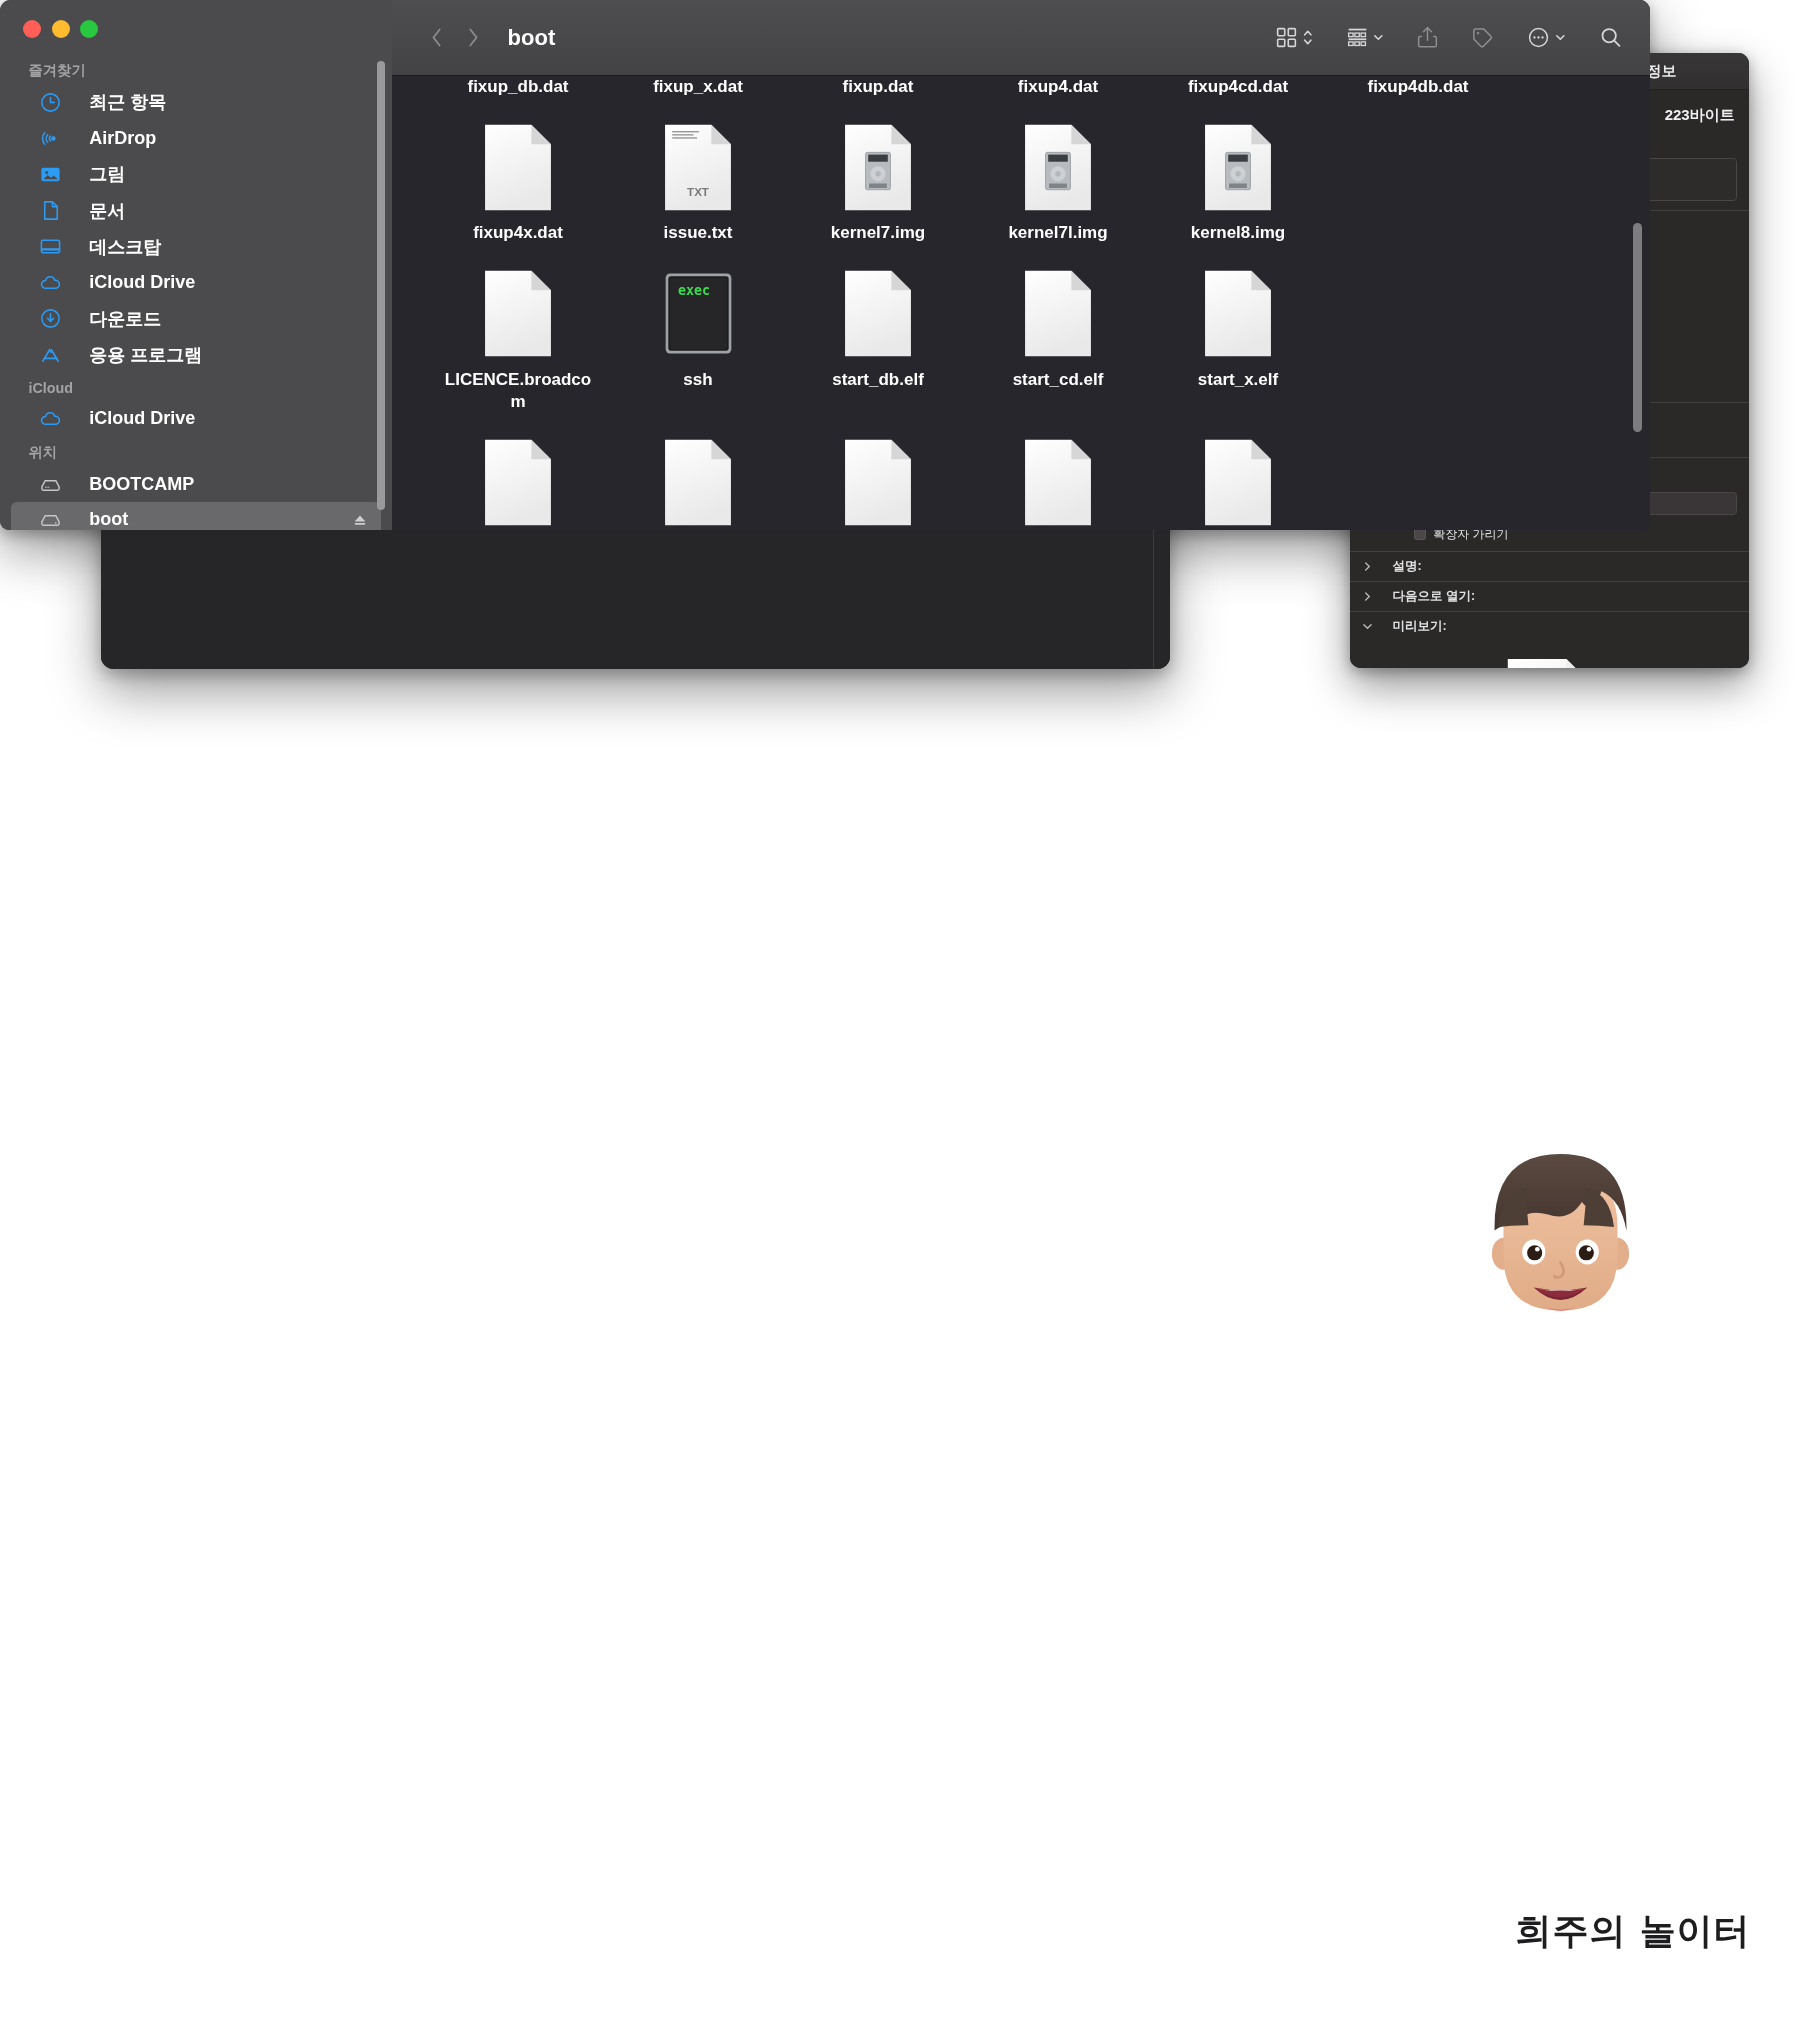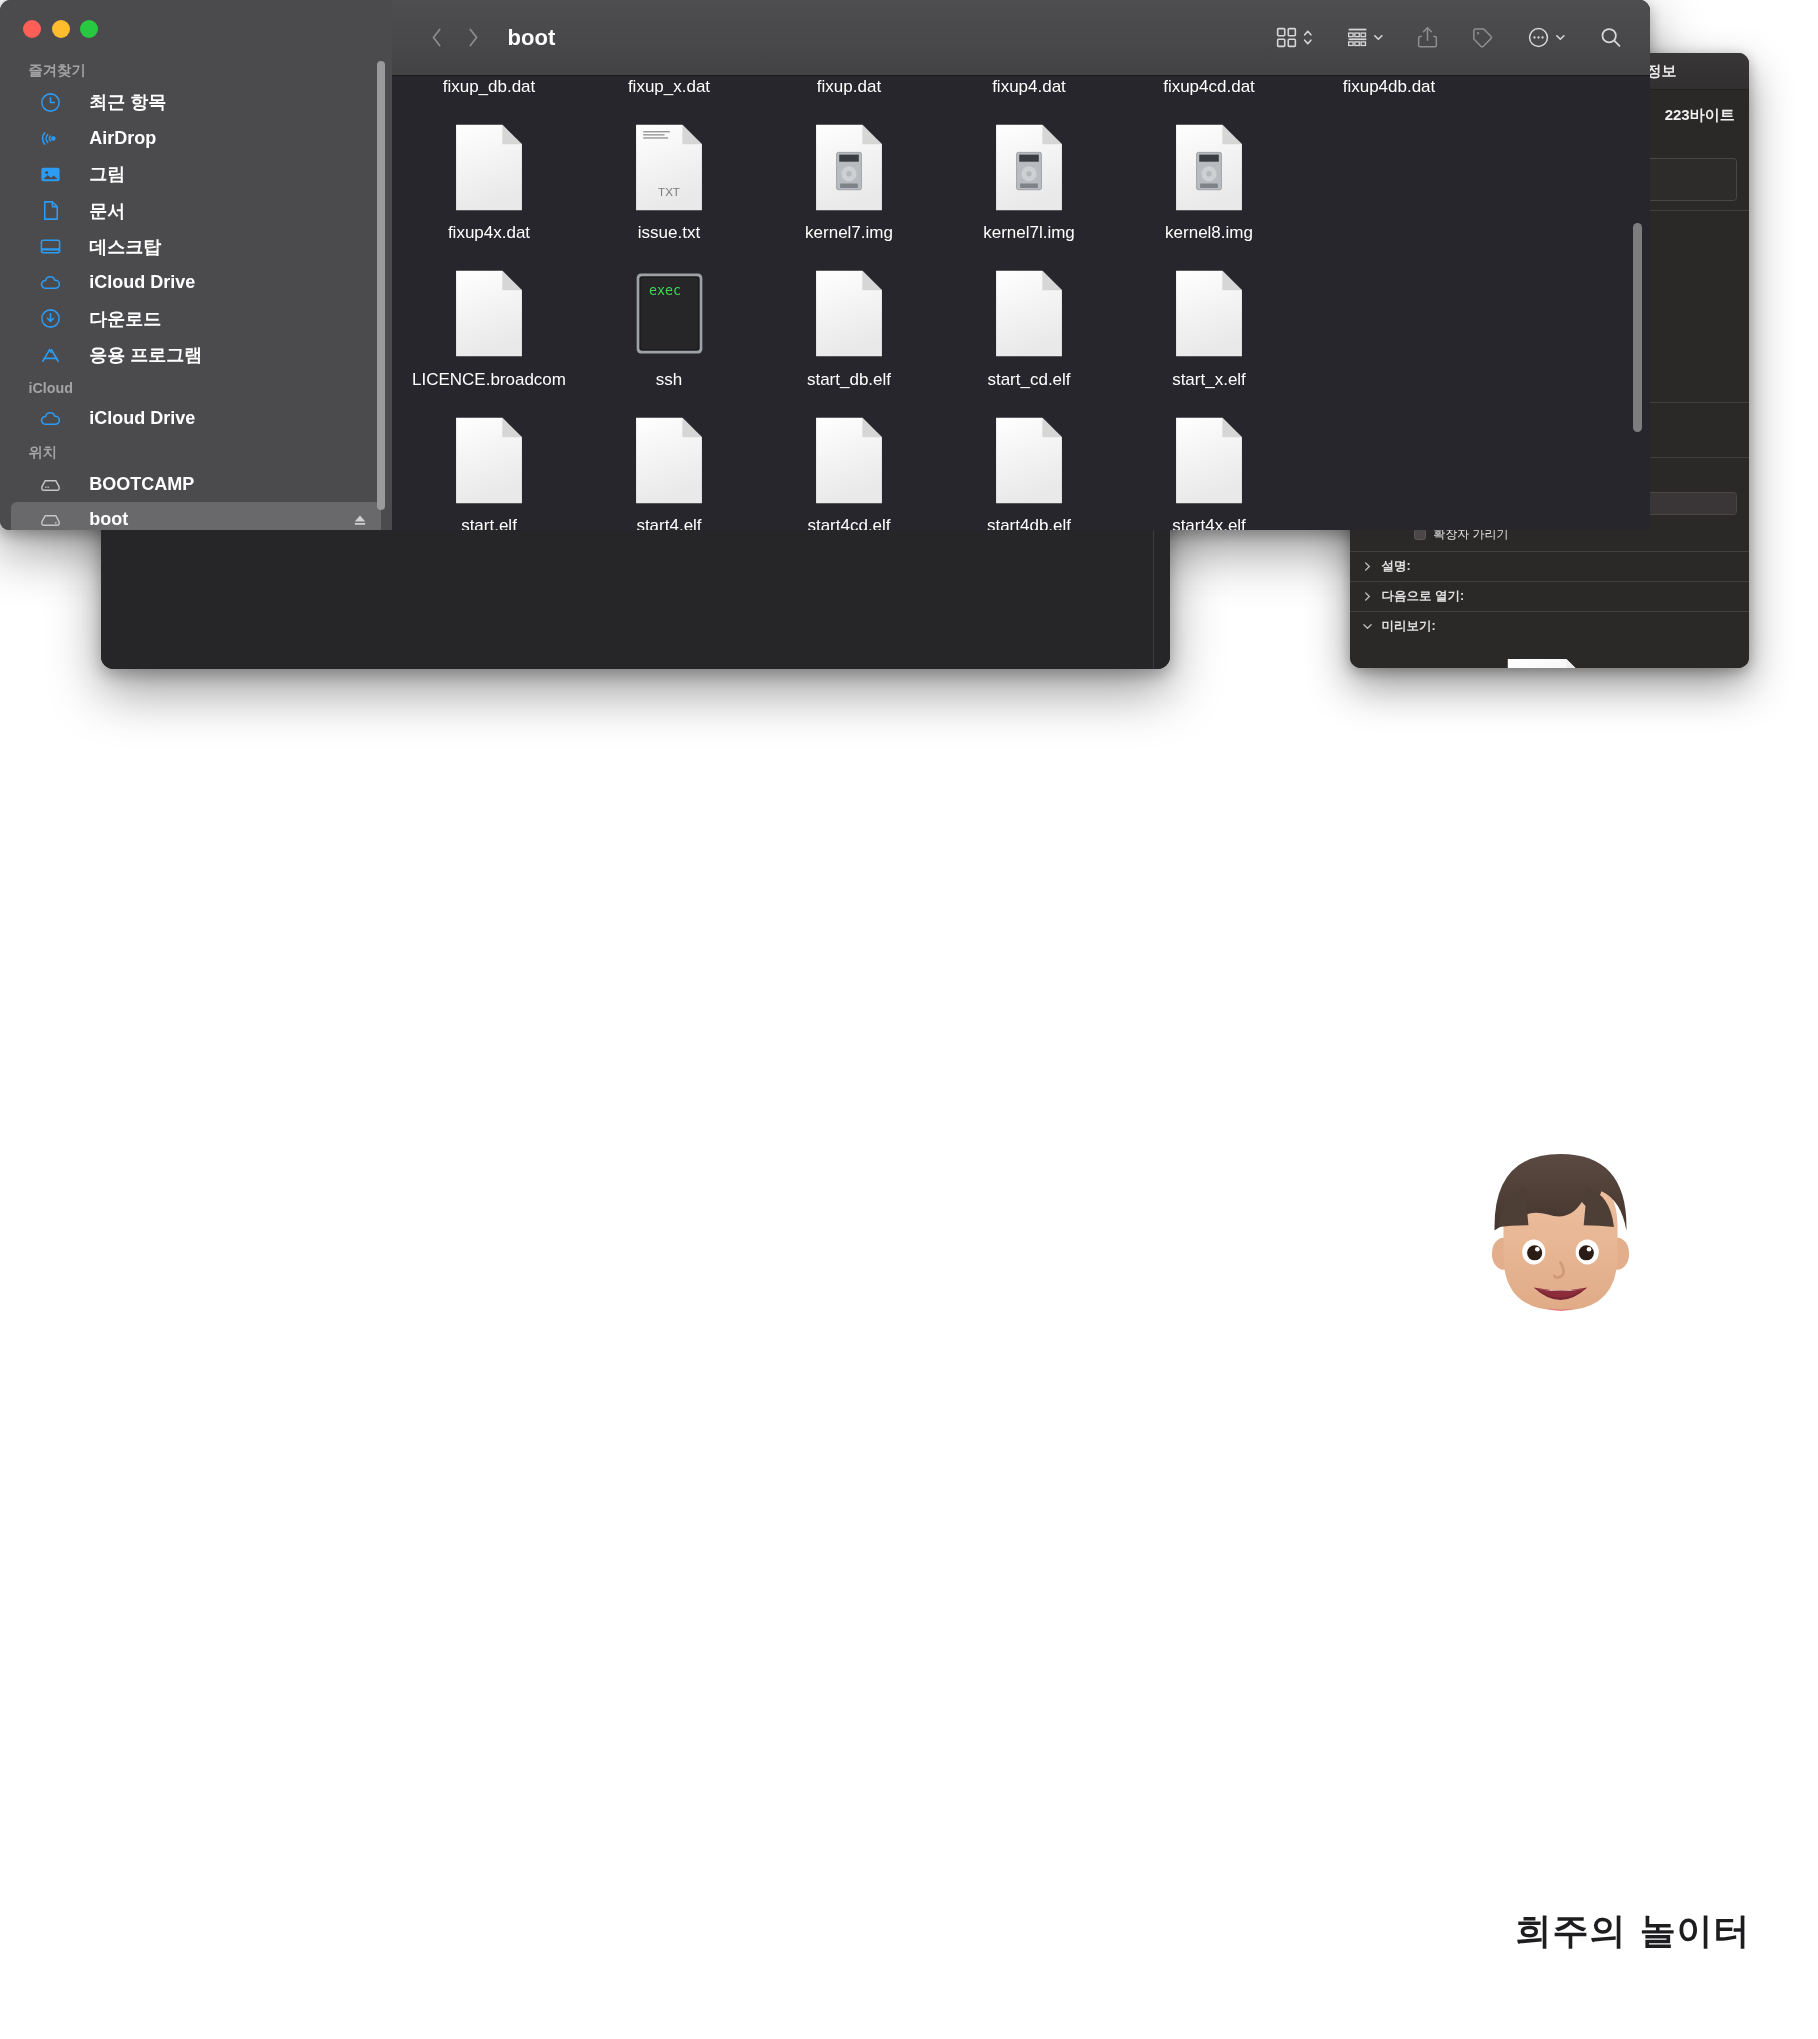--- a/index.html
+++ b/index.html
@@ -127,21 +127,21 @@
     border-radius: 3.6px;
     background: #2e2b2b;
     padding: 5.3px 7.1px;
     font-size: 13px;
     color: #8a8788;
   }
 
   .gi-sep { height: 0.9px; background: #423f3f; }
 
   .gi-section-head {
-    display: flex; align-items: center; gap: 10px;
+    display: flex; align-items: center; gap: 21px;
     padding: 6.2px 14.3px 6.2px 12.5px;
     font-size: 12.5px; font-weight: 700; color: #e2e2e3;
   }
   .disc {
     width: 9px; height: 9px; position: relative; flex: none;
     color: #b9b9ba;
   }
   .disc svg { display:block; }
 
   .gi-rows { padding: 0.9px 14.3px 8px 14.3px; }
@@ -244,21 +244,22 @@
   .tb-right {
     margin-left: auto; display: flex; align-items: center; gap: 32px;
   }
   .tb-btn { color: #d6d6d8; display: flex; align-items: center; gap: 4.5px; }
   .tb-btn.dim { color: #8e8e90; }
   .tb-btn svg { display: block; }
 
   .fd-grid {
     position: absolute;
     top: 76px; left: 0; right: 0; bottom: 0;
-    padding: 0 7px;
+    padding: 0 36px;
+    font-weight: bold;
   }
   .fd-row {
     display: flex;
     align-items: flex-start;
   }
   .fd-cell {
     width: 180px; flex: none;
     display: flex; flex-direction: column; align-items: center;
     text-align: center;
   }

